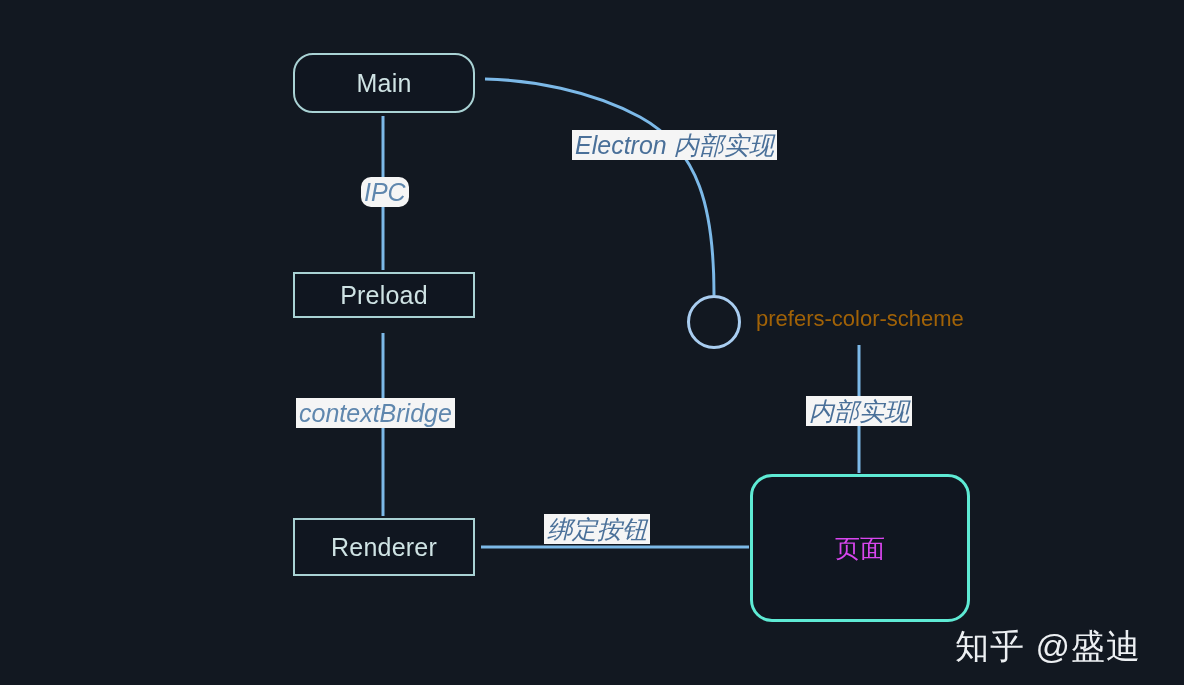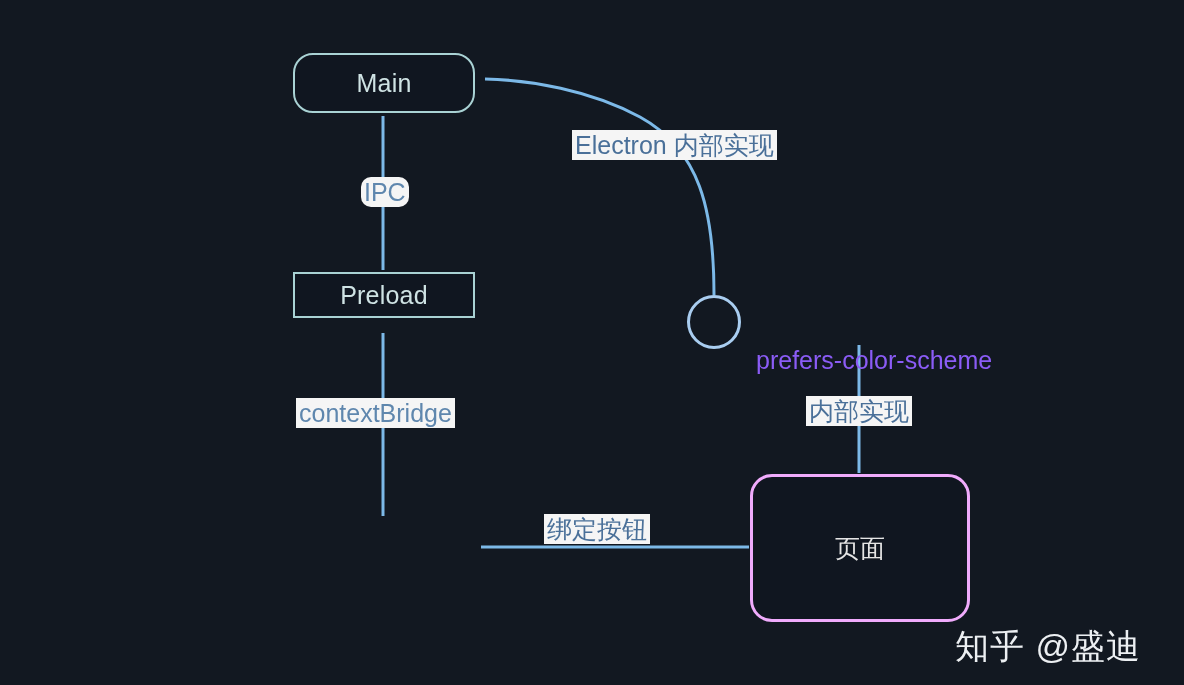--- a/index.html
+++ b/index.html
@@ -34,52 +34,52 @@
     color: #cfe3e4;
     font-size: 25px;
     display: flex;
     align-items: center;
     justify-content: center;
     letter-spacing: .2px;
   }
   .node-round {
     position: absolute;
     box-sizing: border-box;
-    border: 3px solid #f0abfc;
+    border: 3px solid #5eead4;
     border-radius: 22px;
     background: #101620;
-    color: #e5e5e5;
+    color: #d946ef;
     font-size: 25px;
     display: flex;
     align-items: center;
     justify-content: center;
   }
 
   
   .edge-label {
     position: absolute;
     background: #f5f5f5;
     color: #5f87ae;
     font-size: 25px;
     line-height: 1.12;
     padding: 1px 3px;
     white-space: nowrap;
     box-sizing: border-box;
+    font-style: italic;
   }
   .edge-label.cjk {
     color: #4a7099;
   }
 
   
   .free-text {
     position: absolute;
-    color: #8b5cf6;
-    font-size: 25px;
+    color: #a16207;
+    font-size: 22px;
     white-space: nowrap;
-    margin-top: 40px;
   }
 
   
   .watermark {
     position: absolute;
     color: #eceff2;
     font-size: 34px;
     white-space: nowrap;
     letter-spacing: 1px;
     margin-top: 12px;
@@ -117,20 +117,23 @@
   </svg>
 
   <div class="node-box" style="left:293px; top:53px; width:182px; height:60px;border-radius:20px;">
     <span>Main</span>
   </div>
 
   <div class="node-box" style="left:293px; top:272px; width:182px; height:46px;">
     <span>Preload</span>
   </div>
 
+  <div class="node-box" style="left:293px; top:518px; width:182px; height:58px;">
+    <span>Renderer</span>
+  </div>
 
   <div class="node-round" style="left:750px; top:474px; width:220px; height:148px;">
     <span>页面</span>
   </div>
 
   <div class="edge-label" style="left:361px; top:177px;border-radius:10px;">
     <span>IPC</span>
   </div>
 
   <div class="edge-label" style="left:296px; top:398px;">

